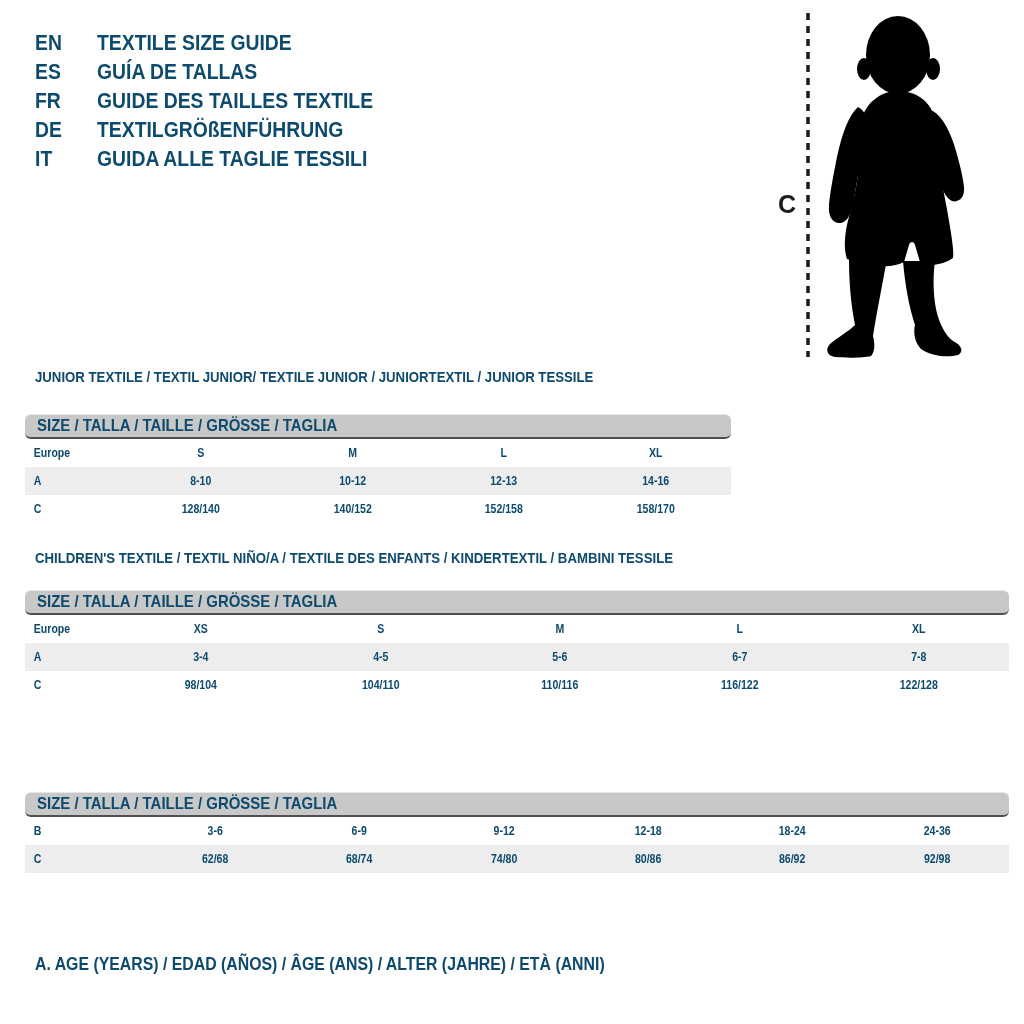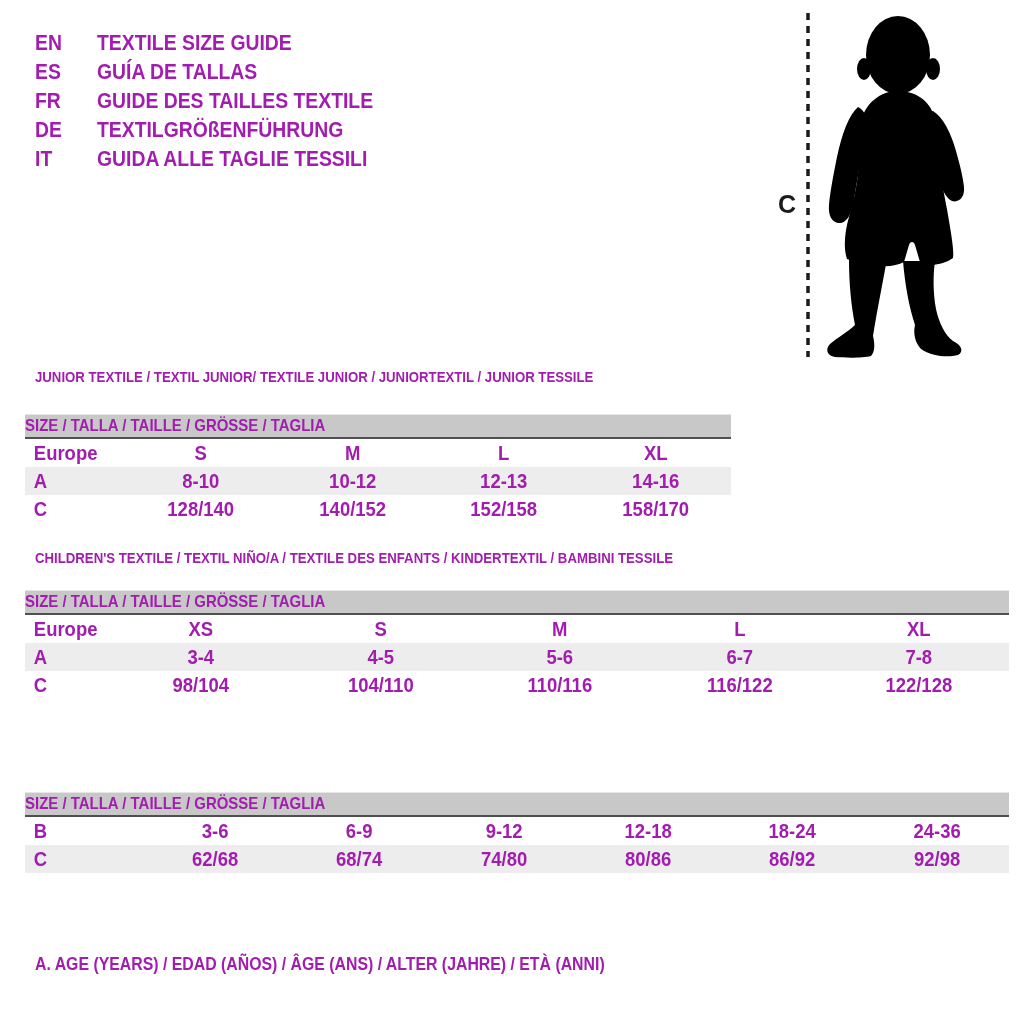--- a/index.html
+++ b/index.html
@@ -1,42 +1,43 @@
 <!DOCTYPE html>
 <html><head>
 <meta charset="utf-8">
 <style>
   html,body { margin:0; padding:0; background:#ffffff; }
   .canvas {
     position:relative; width:1024px; height:1024px; background:#ffffff;
-    font-family:"Liberation Sans", sans-serif; color:#a21caf; overflow:hidden;
+    font-family:"Liberation Sans", sans-serif; color:#0c4a6e; overflow:hidden;
     font-weight:bold;
   }
   .cond { display:inline-block; transform:scaleX(0.88); transform-origin:0 50%; white-space:nowrap; }
 
   
   .lang-block { position:absolute; left:35px; top:28px; }
   .lang-row { display:flex; height:29px; align-items:center; font-size:22px; }
   .lang-code { width:62px; }
 
   
   .figure { position:absolute; left:770px; top:5px; width:230px; height:360px; }
 
   
   .section-title { position:absolute; font-size:15px; line-height:30px; }
 
   
   .size-table { position:absolute; }
   .t-header {
-    height:22px; line-height:22px; padding-left:0; font-size:17px;
+    height:22px; line-height:22px; padding-left:12px; font-size:17px;
     background:var(--hdr-bg,#c8c8c8);
     border-top:1px solid #e6e6e6;
     border-bottom:2px solid var(--hdr-border,#4f4f4f);
+    border-radius:6px;
   }
-  .trow { display:flex; height:28px; align-items:center; font-size:21px; }
+  .trow { display:flex; height:28px; align-items:center; font-size:12px; }
   .trow.shaded { background:var(--row-shade,#ededed); }
   .tlabel { padding-left:10px; box-sizing:border-box; transform:scaleX(0.88); transform-origin:0 50%; white-space:nowrap; }
   .tcell { flex:1; text-align:center; transform:scaleX(0.88); white-space:nowrap; }
 
   .sec-junior   .tlabel { width:100px; }
   .sec-children .tlabel { width:86px;  }
   .sec-babies   .tlabel { width:118px; }
 
   #title-junior   { left:35px; top:362px; }
   #table-junior   { left:25px; top:414px; width:706px; }

